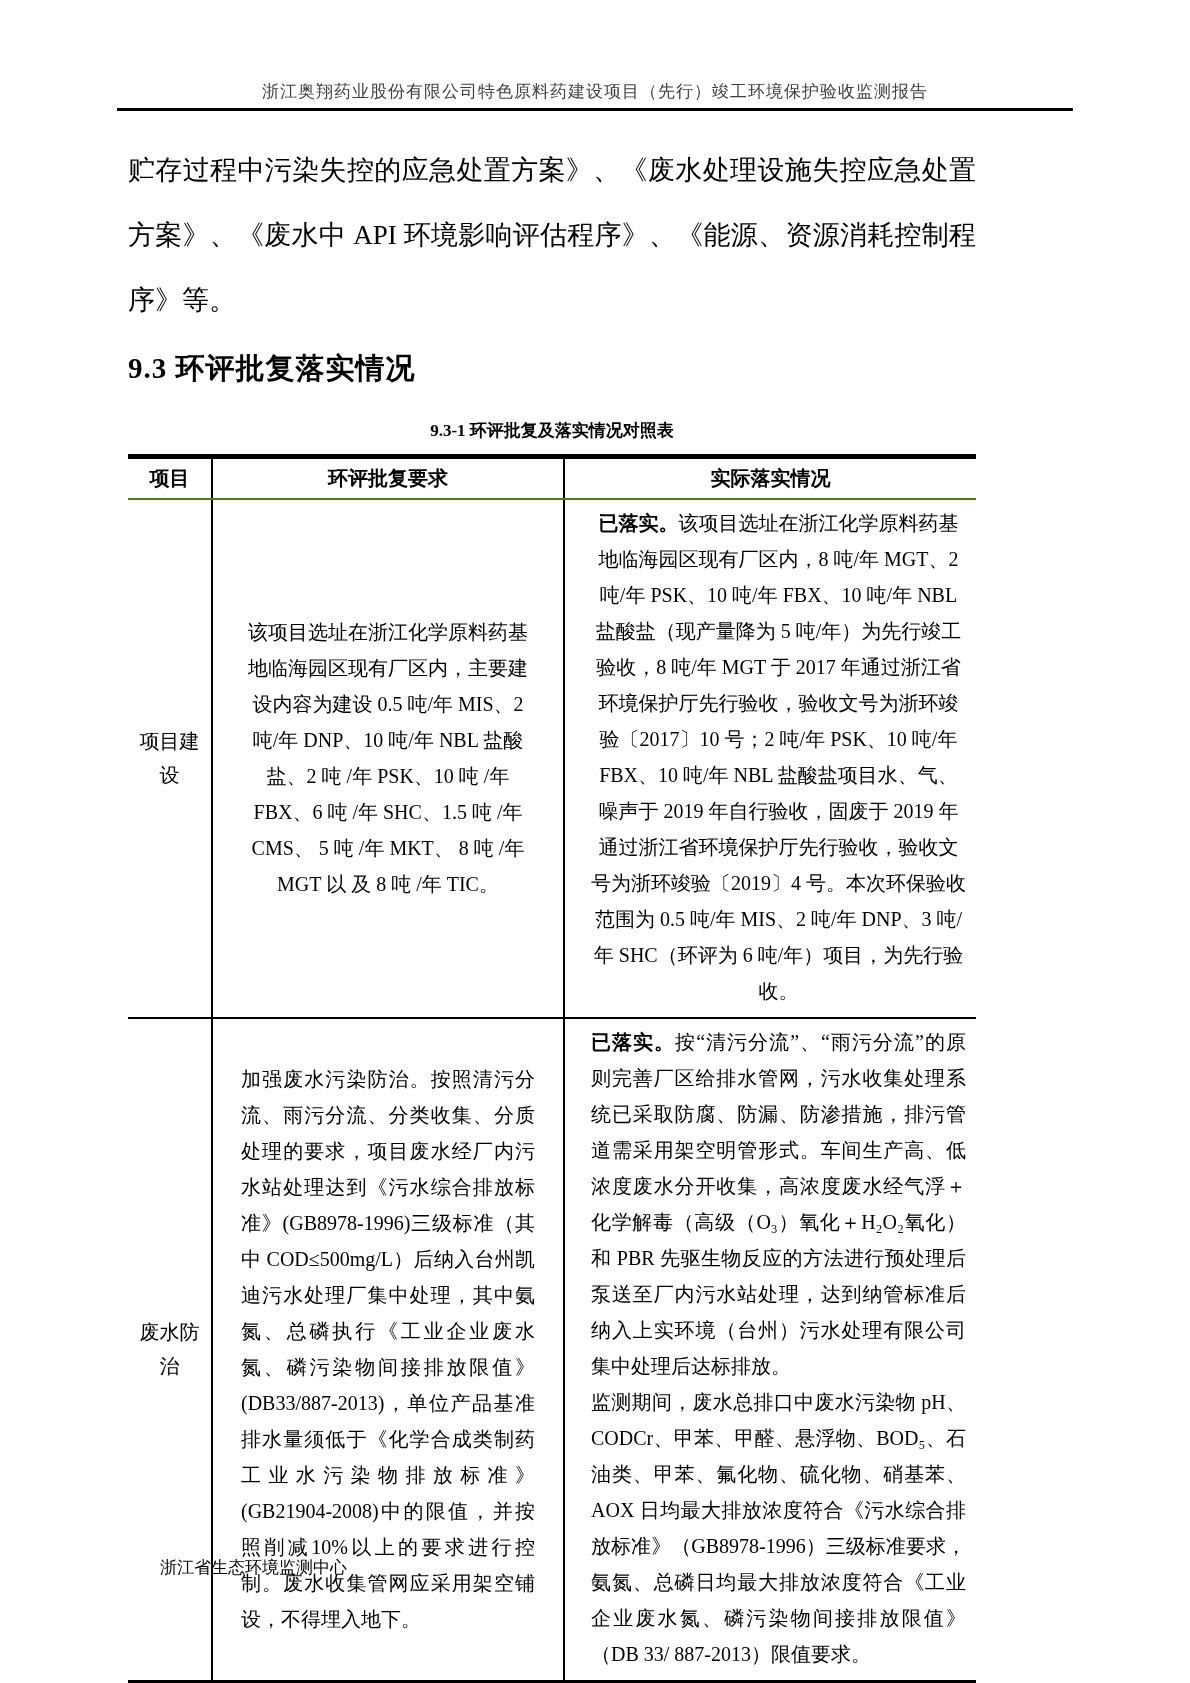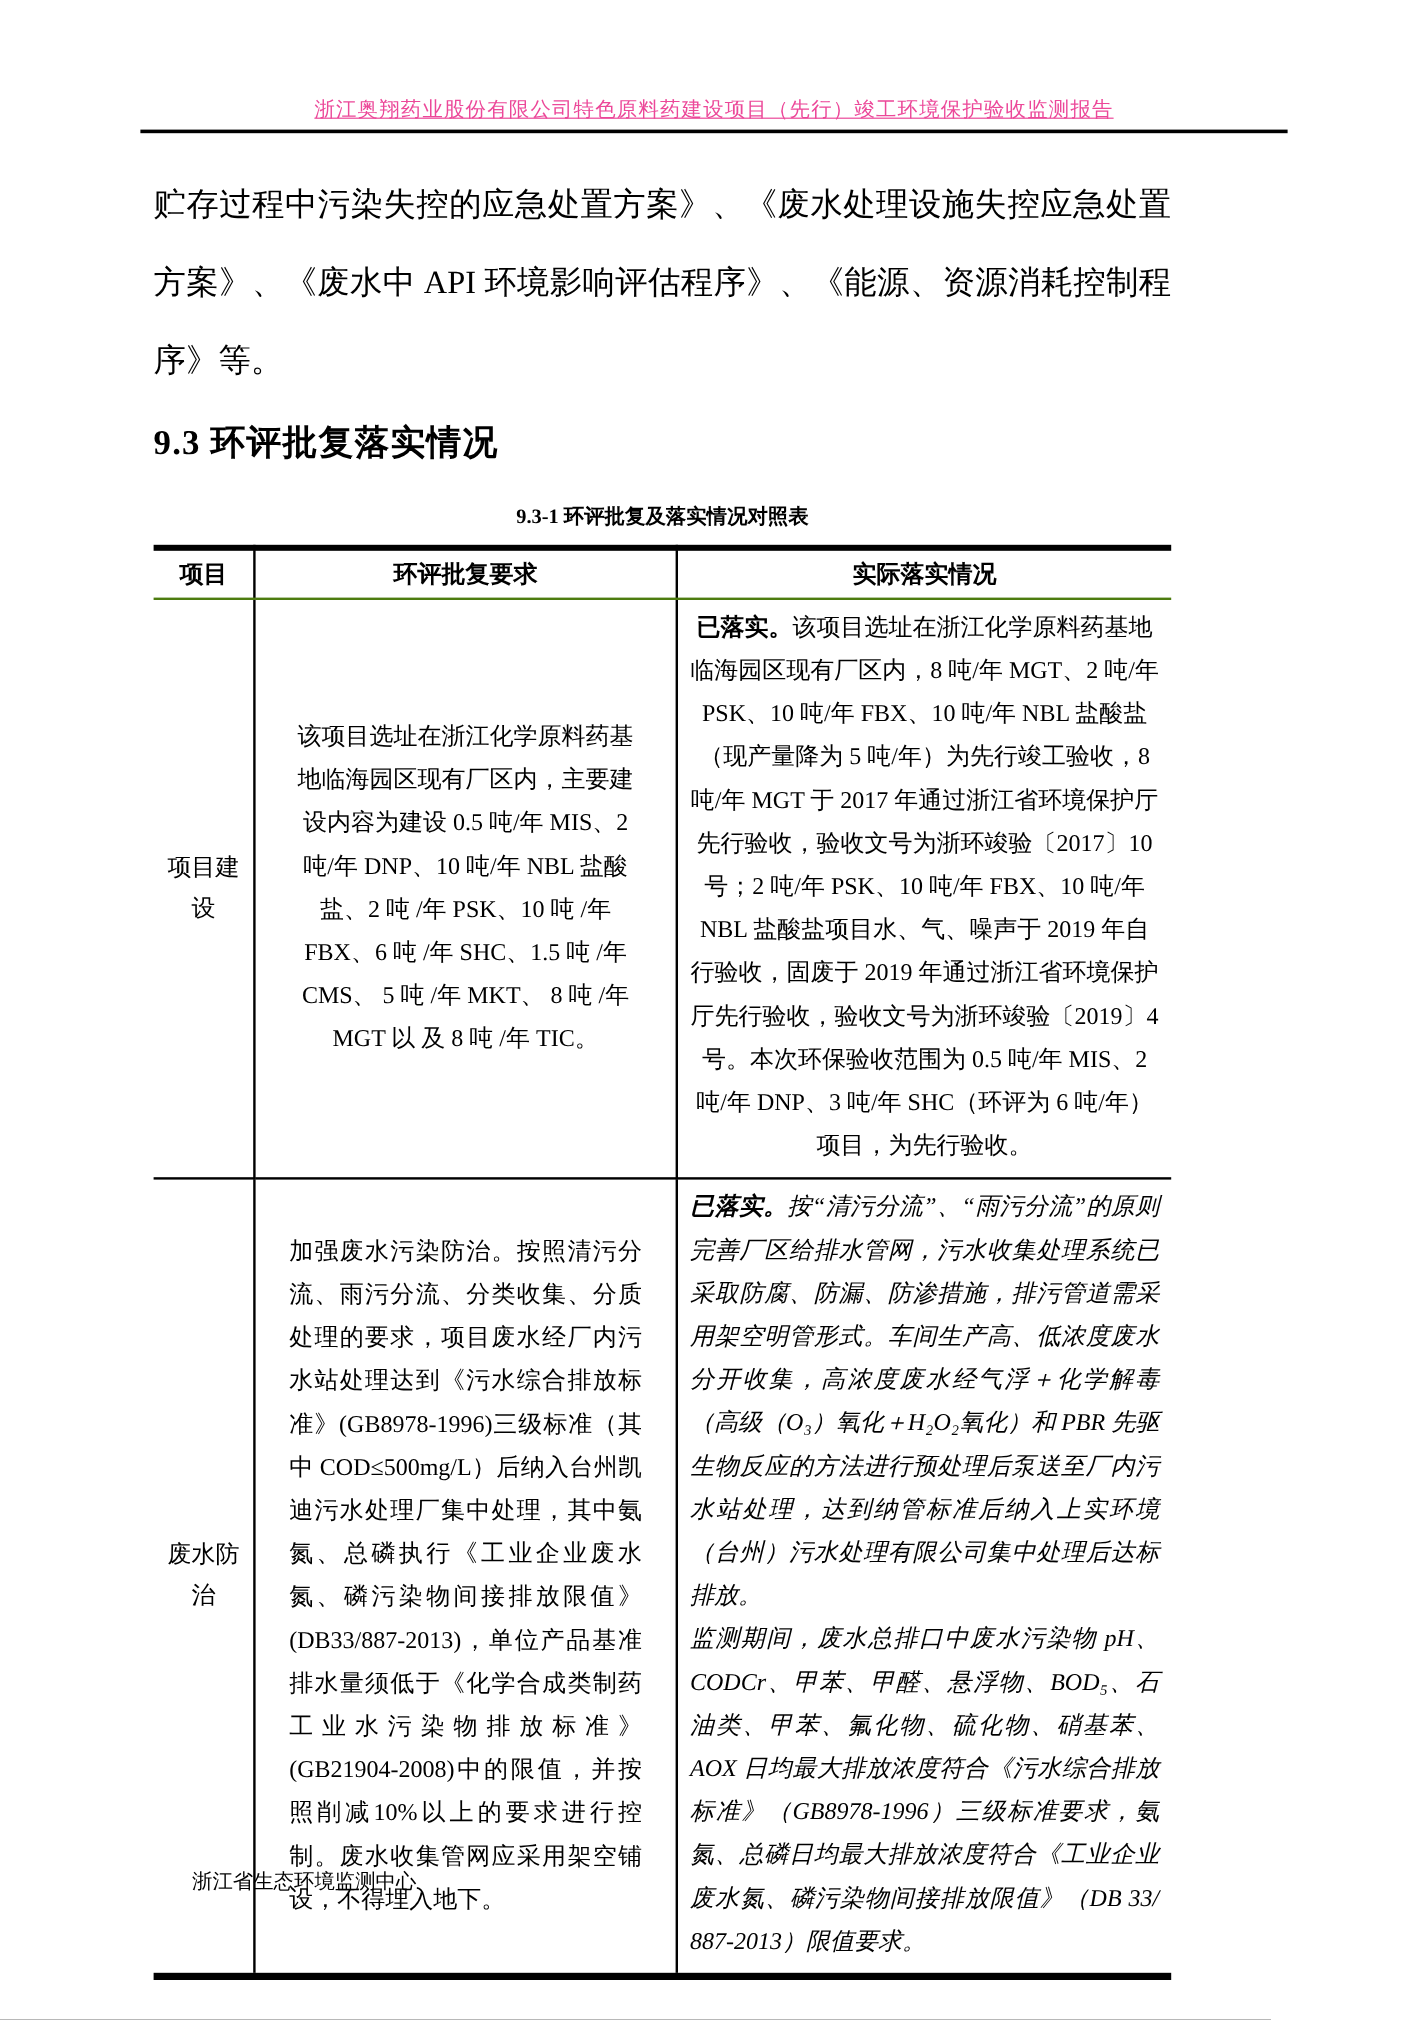--- a/index.html
+++ b/index.html
@@ -16,22 +16,21 @@
   }
   
   .header-title {
     position: absolute;
     top: 80px;
     left: 0;
     width: 100%;
     text-align: center;
     font-size: 17px;
     letter-spacing: 1px;
-    color: #ec4899;
-    text-decoration: underline;
+    color: #404040;
   }
   .header-rule {
     position: absolute;
     top: 108px;
     left: 117px;
     width: 956px;
     height: 0;
     border-top: 3px solid #000;
   }
   
@@ -95,28 +94,28 @@
     text-align: justify;
     text-justify: inter-character;
     line-height: 36px;
     padding: 10px 28px;
   }
   td.status-cell {
     vertical-align: top;
     text-align: justify;
     text-justify: inter-character;
     line-height: 36px;
-    padding: 5px 10px 8px 10px;
+    padding: 5px 10px 8px 26px;
   }
   td.status-cell.center-last { text-align-last: center; }
   td.status-cell.center-last .bold,
   .bold { font-weight: bold; }
   tr.row1 { height: 346px; }
   tr.row2 { height: 555px; }
-  td.status-cell p { margin: 0; text-align: justify; text-justify: inter-character; font-style: italic; }
+  td.status-cell p { margin: 0; text-align: justify; text-justify: inter-character; }
   
   .footer-org {
     position: absolute;
     top: 1556px;
     left: 160px;
     font-size: 17px;
   }
   .footer-page {
     position: absolute;
     top: 1556px;

